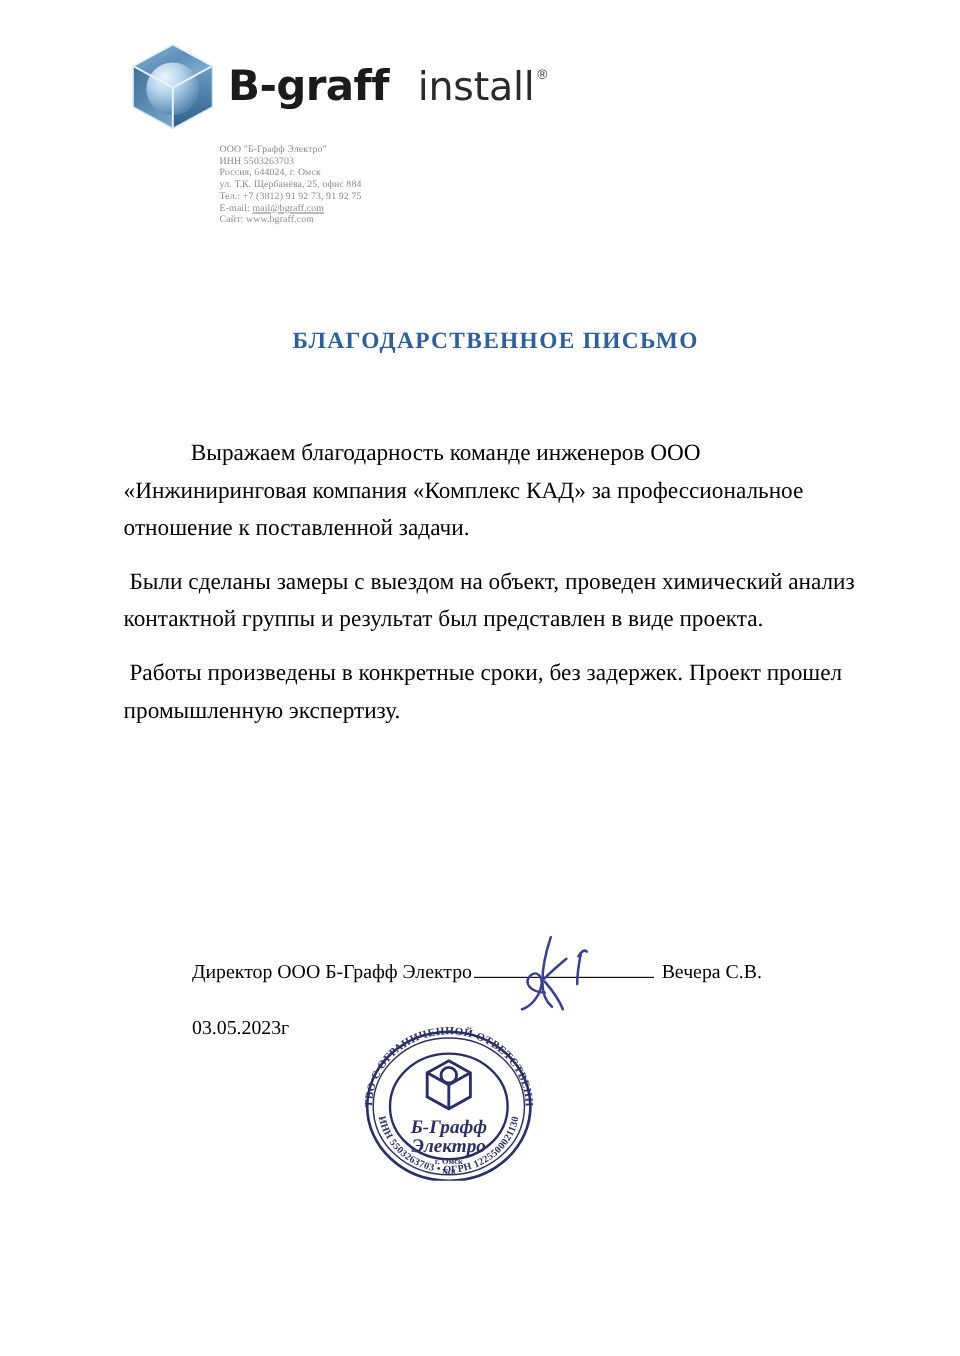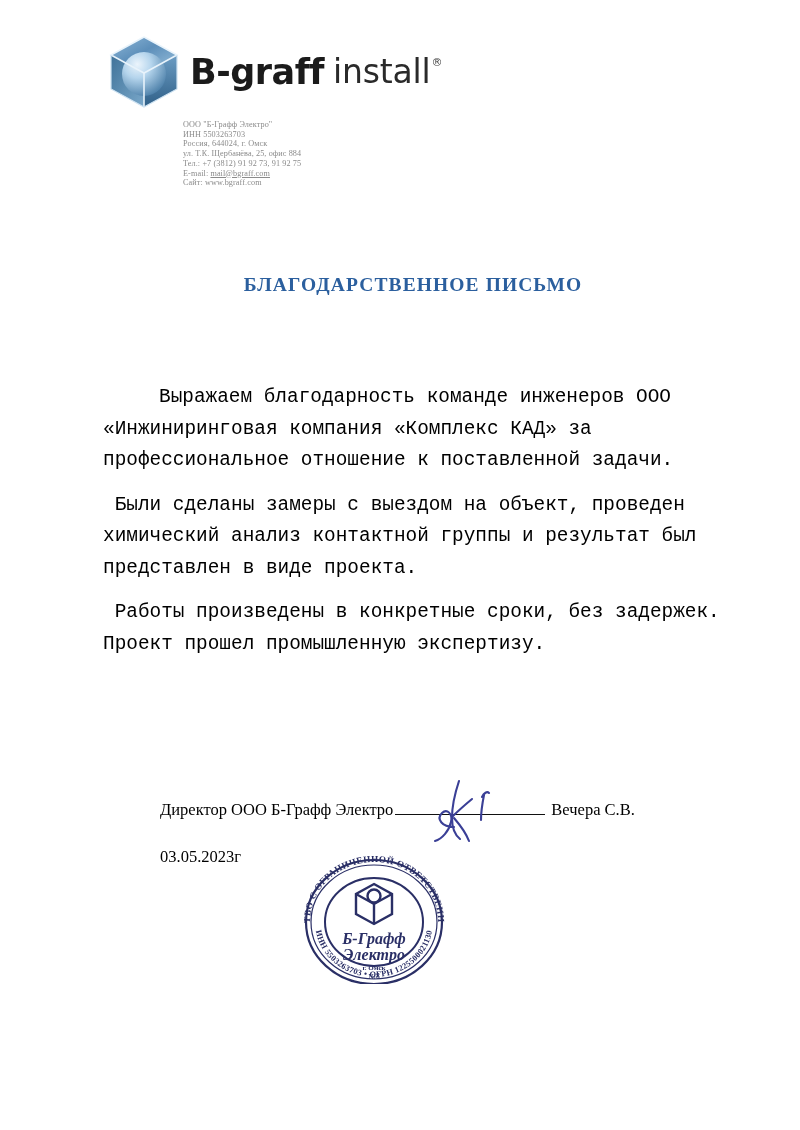--- a/index.html
+++ b/index.html
@@ -59,21 +59,21 @@
     font-weight: 700;
     font-size: 35px;
     color: #1b1b1b;
     letter-spacing: -0.5px;
   }
   .wordmark .wm-light {
     font-family: "DejaVu Sans", "Liberation Sans", sans-serif;
     font-weight: 400;
     font-size: 33px;
     color: #2a2a2a;
-    margin-left: 9px;
+    margin-left: 24px;
     letter-spacing: -0.2px;
   }
   .wordmark .wm-reg {
     font-family: "DejaVu Sans", "Liberation Sans", sans-serif;
     font-size: 11px;
     color: #444;
     margin-top: 2px;
     margin-left: 1px;
   }
 
@@ -107,23 +107,23 @@
     font-size: 19.5px;
     letter-spacing: 1.1px;
     color: #2b5f9e;
     padding-left: 13px;
   }
 
   
   .body-text {
     position: absolute;
     left: 103px;
-    top: 382px;
+    top: 362px;
     width: 620px;
-    font-family: Liberation Mono, monospace;
+    font-family: Liberation Serif, serif;
     font-size: 19.4px;
     line-height: 31.5px;
     color: #000;
     text-align: left;
   }
   .body-text p {
     margin: 0 0 13px 0;
   }
   .body-text p.indent-first {
     text-indent: 56px;

